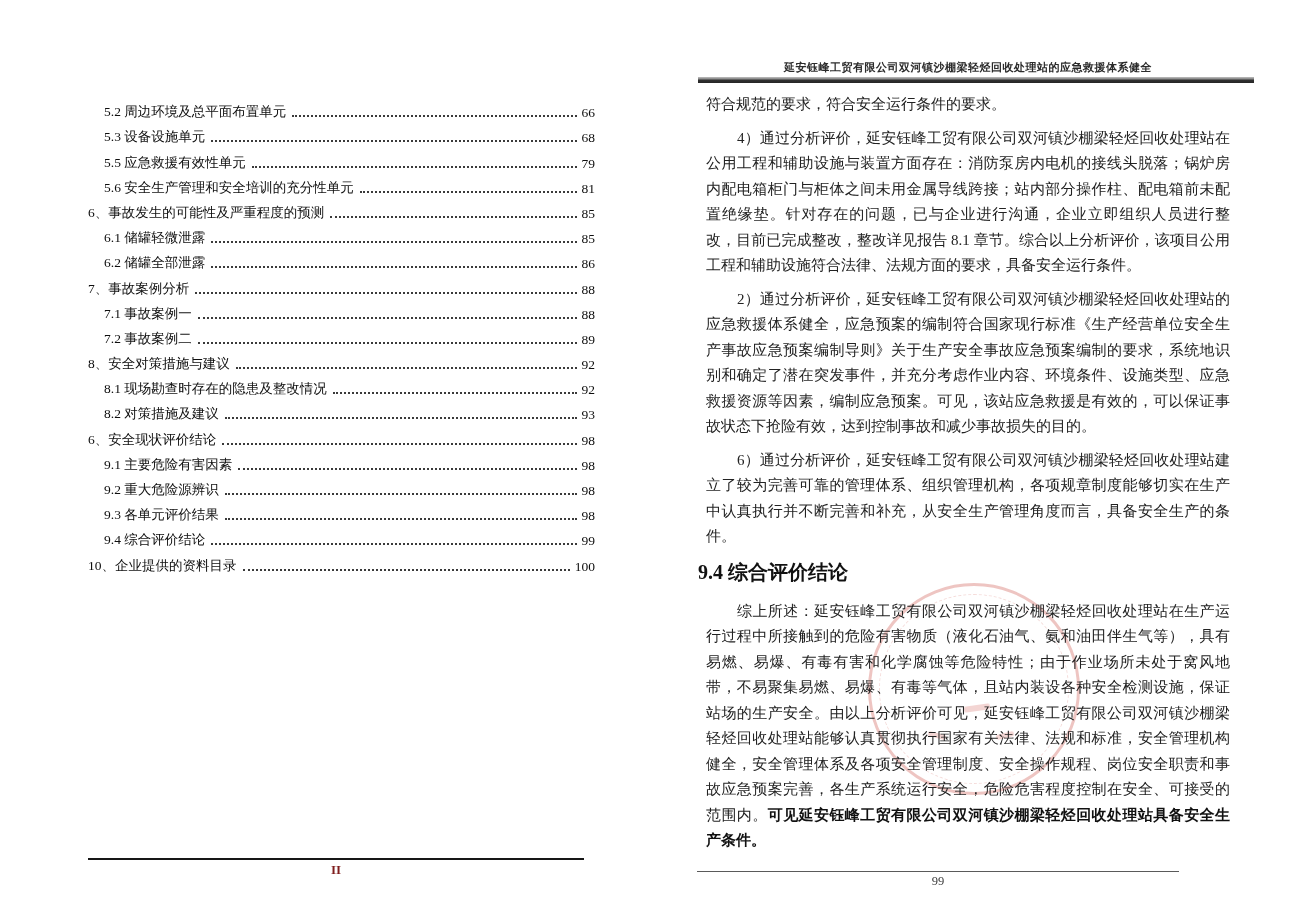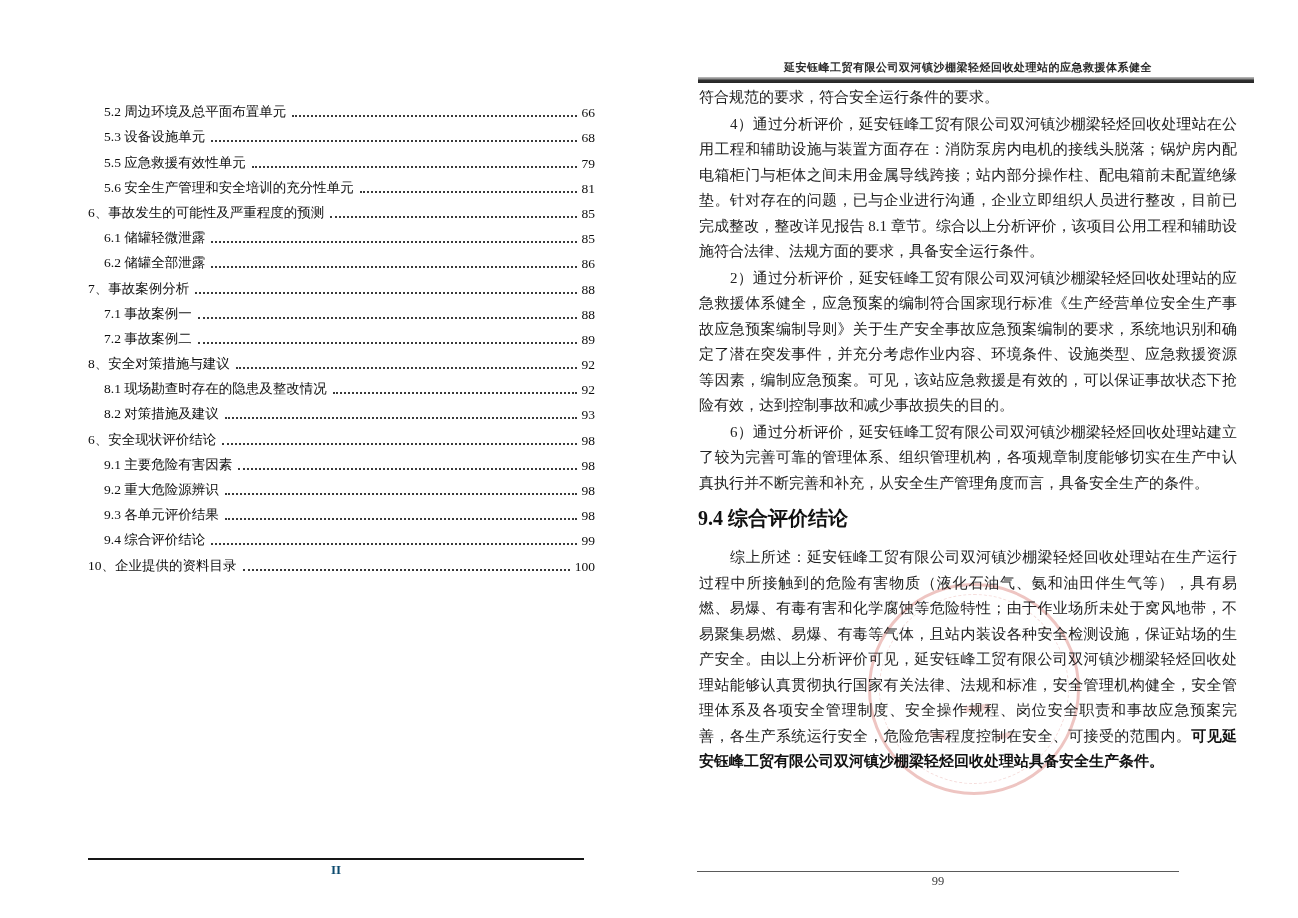--- a/index.html
+++ b/index.html
@@ -27,40 +27,40 @@
     margin:0 3px 4px 3px;
   }
   .toc-page { white-space:nowrap; padding-left:2px; }
 
   .left-footer-line {
     position:absolute; left:88px; top:858px; width:496px;
     border-top:2px solid #161616; height:0;
   }
   .left-footer-num {
     position:absolute; left:88px; top:862px; width:496px;
-    text-align:center; font-size:13px; font-weight:bold; color:#0c4a6e;
+    text-align:center; font-size:13px; font-weight:bold; color:#7f1d1d;
   }
 
   
   .right-page { position:absolute; left:698px; top:0; width:540px; }
   .rp-title {
     position:absolute; top:60px; left:0; width:100%;
     text-align:center; font-size:11px; font-weight:bold;
     color:#2b2b2b; letter-spacing:0.5px; white-space:nowrap;
   }
   .rp-rule {
     position:absolute; top:77px; left:0; width:103%; height:6px;
     background:linear-gradient(#c0c0c0 0%,#8a8a8a 30%,#303030 55%,#262626 100%);
   }
   .rp-body {
     position:absolute; top:84px; left:0; width:540px;
     font-size:15px; line-height:25.5px;
     text-align:justify; color:#222;
   }
-  .rp-body p { margin:1px; }
+  .rp-body p { margin:8px; }
   .para.indent { text-indent:31px; }
   .section-heading {
     font-size:20px; font-weight:bold; color:#111;
     line-height:28px; margin:8px 0 13px 0; text-align:left;
   }
   .bold-tail { font-weight:bold; color:#111; }
 
   .right-footer-line {
     position:absolute; left:697px; top:871px; width:482px;
     border-top:1.5px solid #5a5a5a; height:0;

